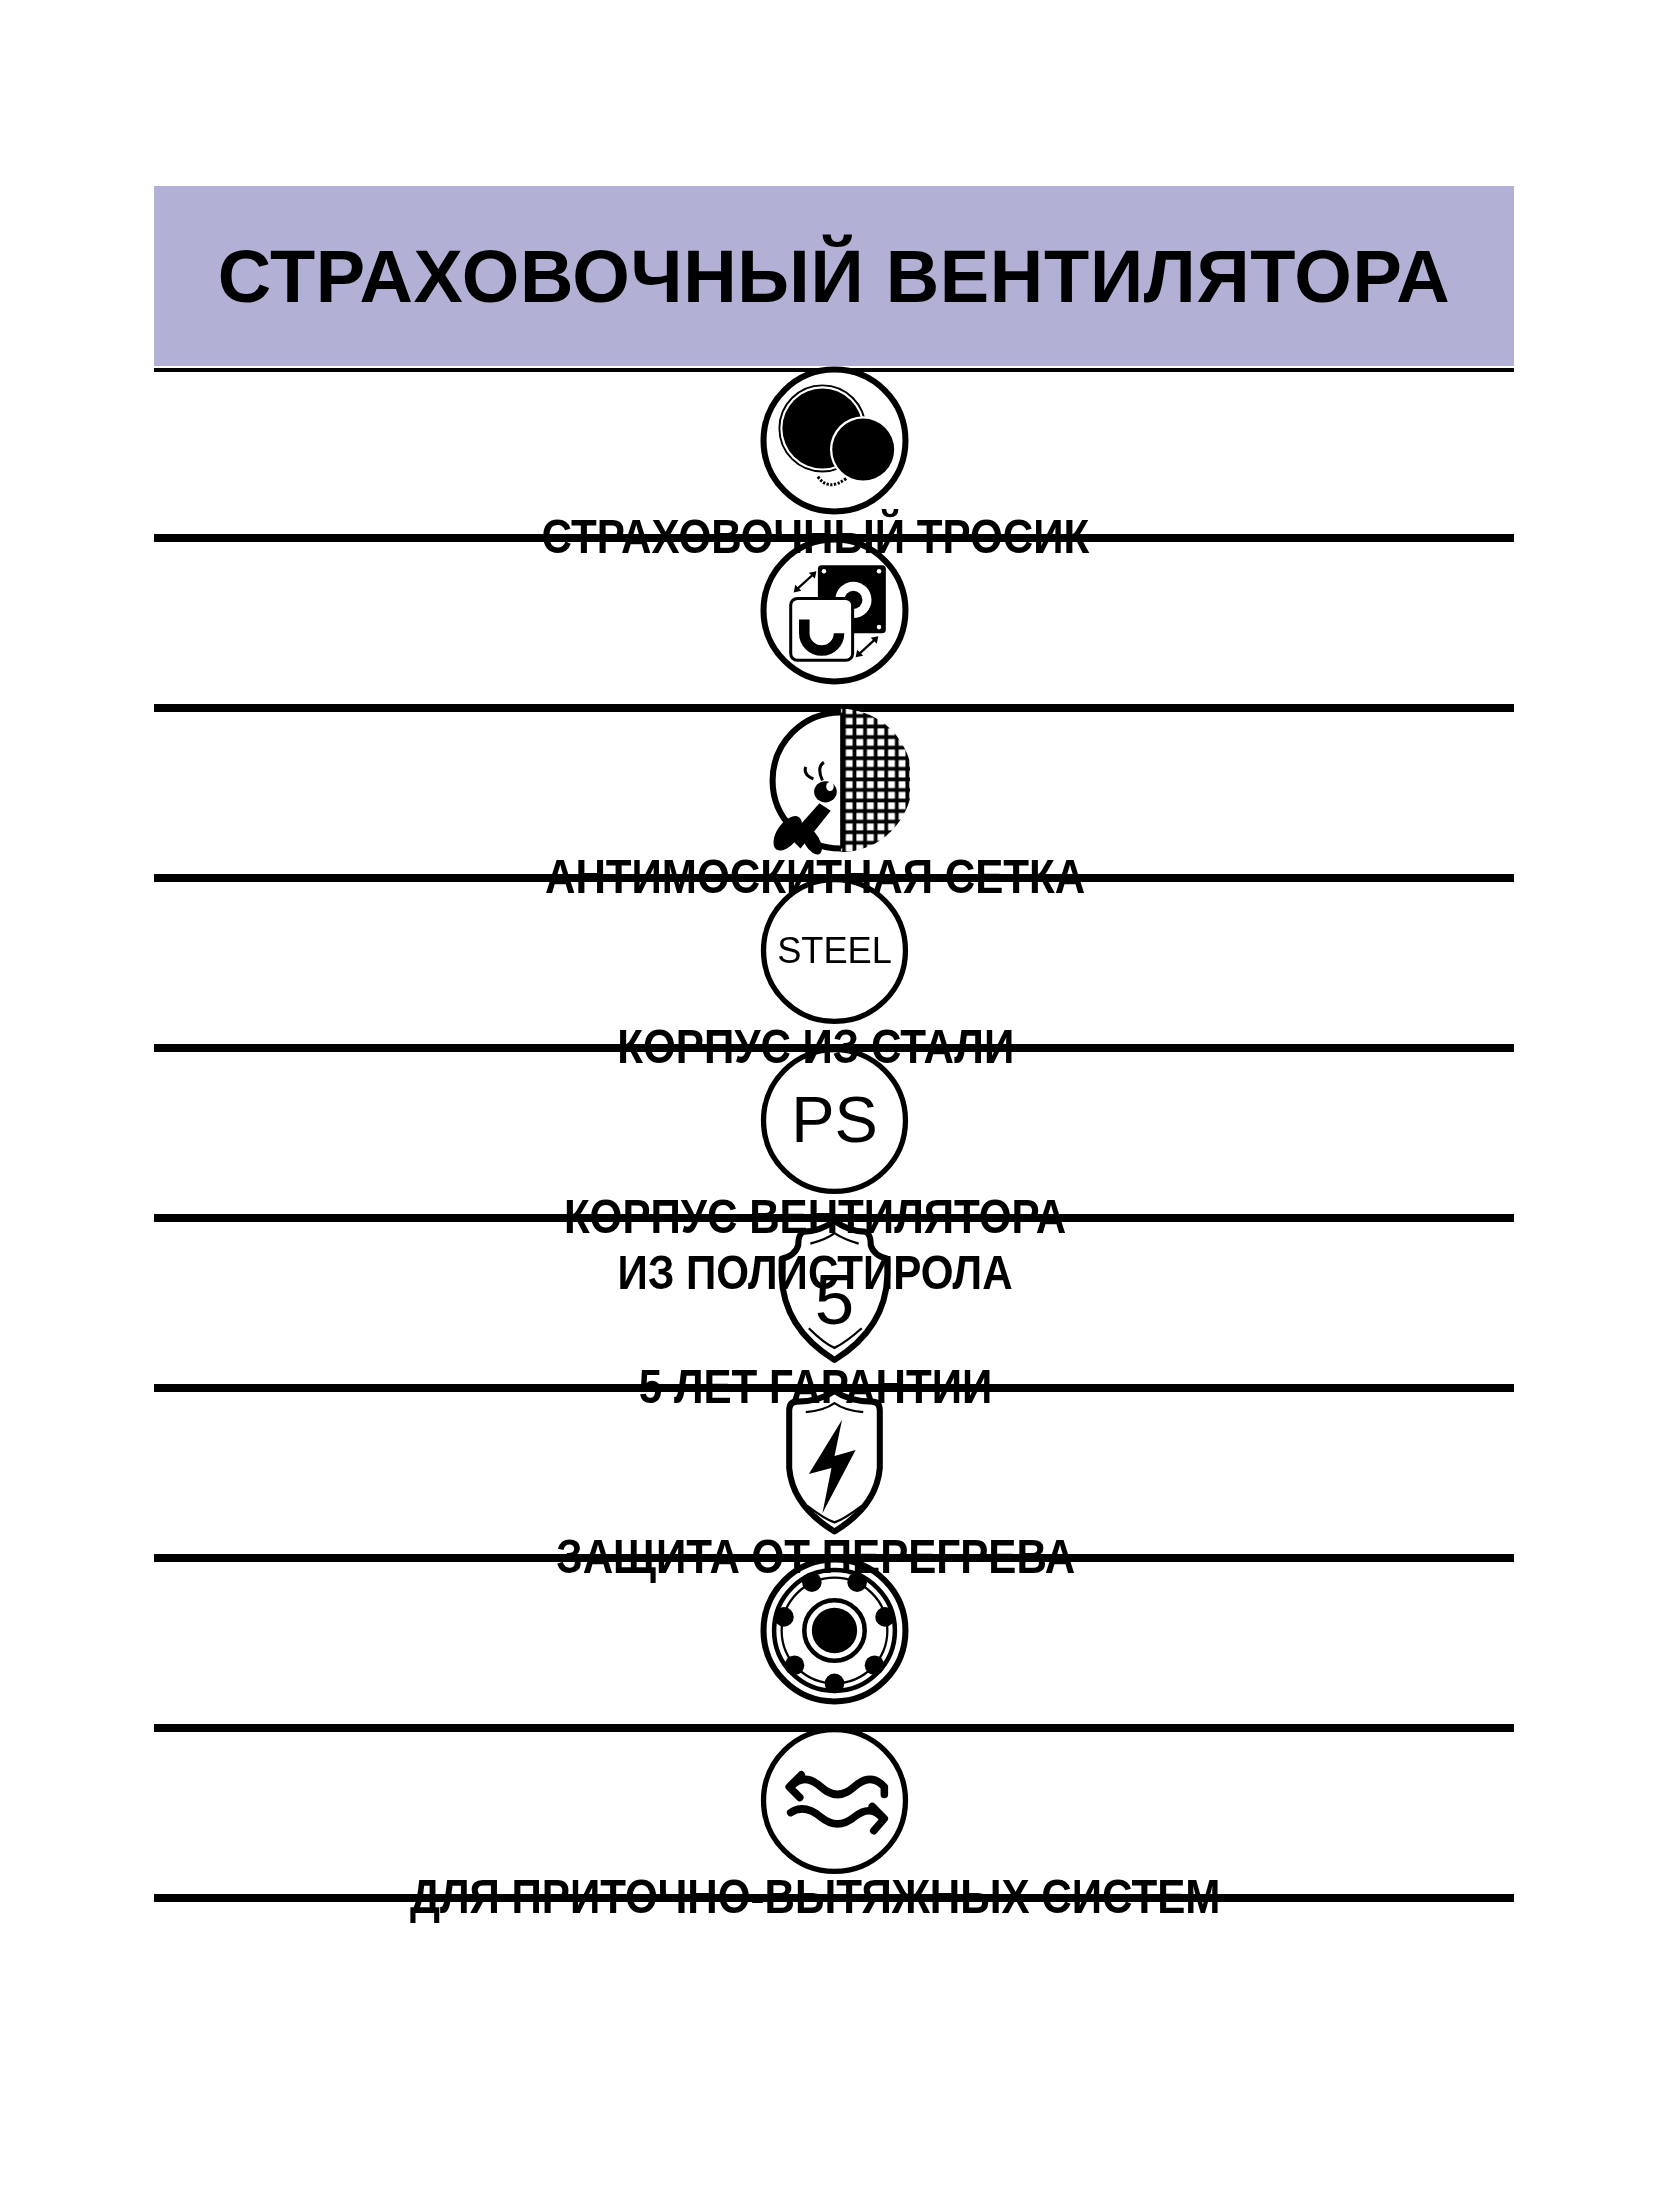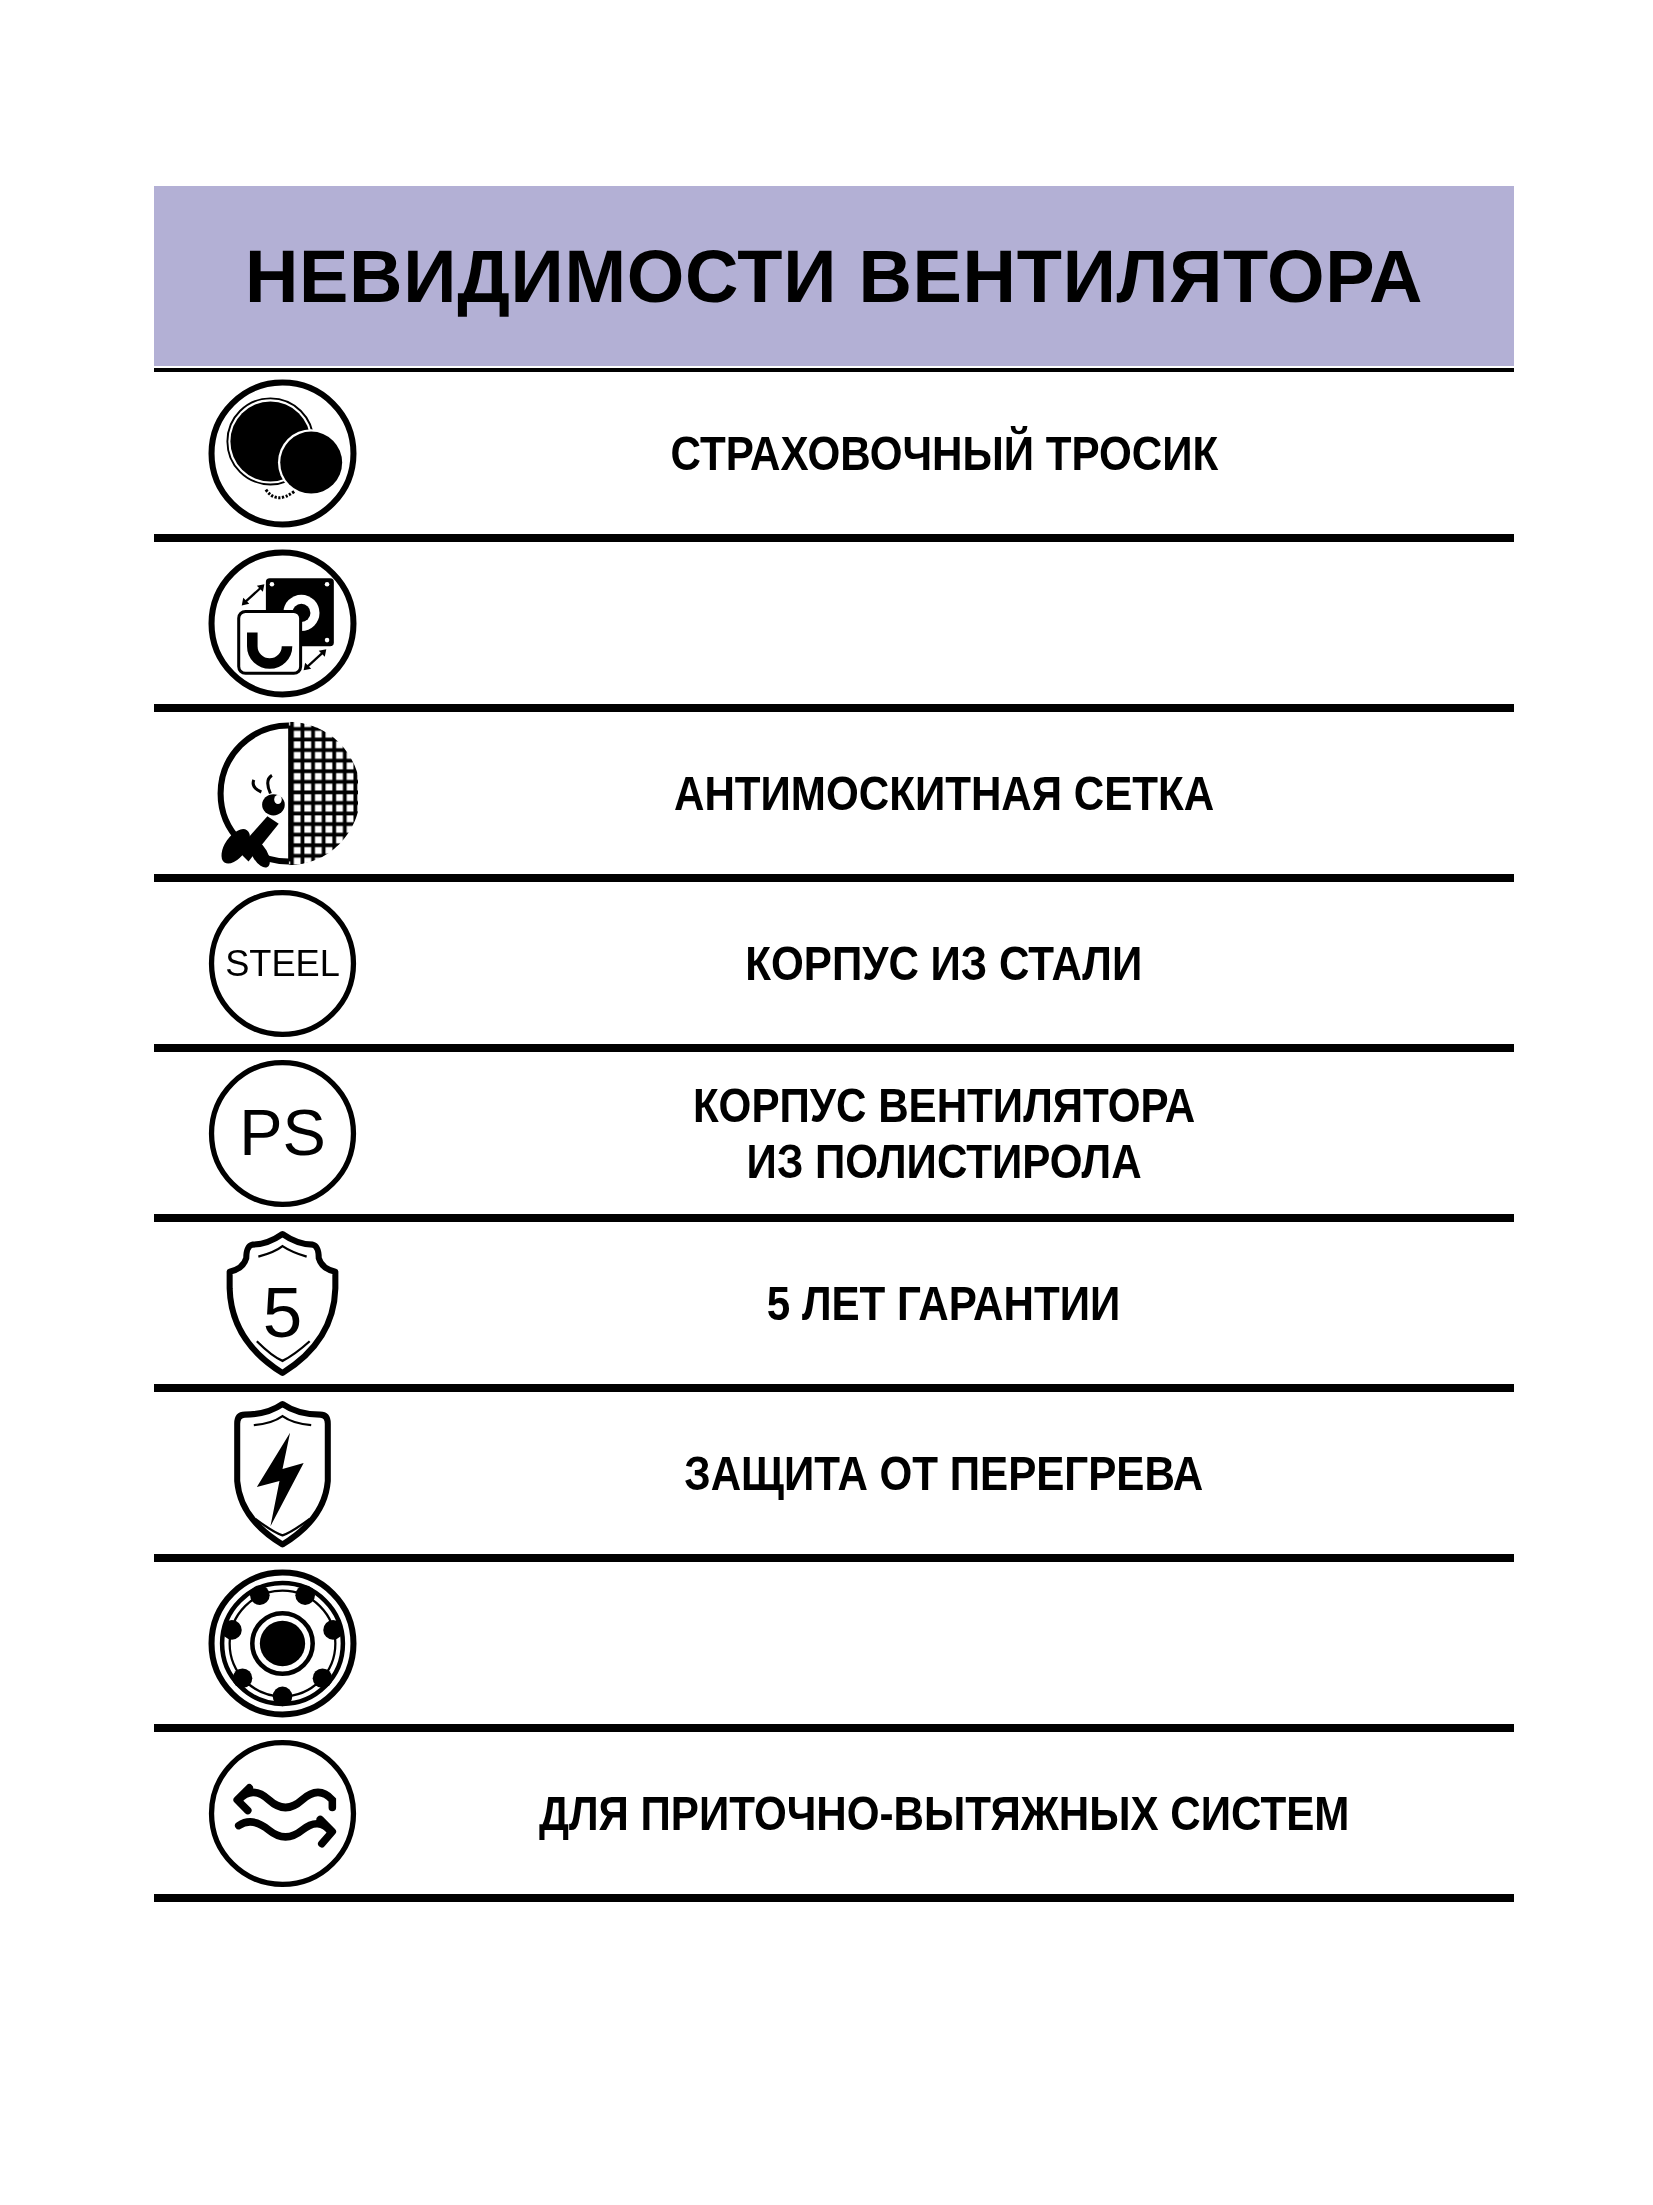--- a/index.html
+++ b/index.html
@@ -4,33 +4,33 @@
 <style>
   html, body { margin:0; padding:0; background:#ffffff; }
   body { width:1654px; height:2205px; position:relative; overflow:hidden;
          font-family:"Liberation Sans", "DejaVu Sans", sans-serif; color:#000; }
   .header { position:absolute; left:154px; top:186px; width:1360px; height:180px;
             background:#b3b0d5; display:flex; align-items:center; justify-content:center; }
   .header-title { font-family:"Liberation Sans", sans-serif; font-weight:bold; font-size:74px;
                   letter-spacing:0.7px; transform:scaleX(1.0); white-space:nowrap; }
   .header-rule { position:absolute; left:154px; top:368px; width:1360px; height:4.4px; background:#000; }
   .rows { position:absolute; left:154px; top:372px; width:1360px; }
-  .row { position:relative; height:162px; border-bottom:8px solid #000; display:flex; align-items:center; }
+  .row { position:relative; height:162px; border-bottom:8px solid #000; display:flex; align-items:center;flex-direction:column; }
   .icon-cell { width:257px; height:136px; display:flex; align-items:center; justify-content:center; }
   .icon-cell svg { width:151px; height:151px; }
   .text-cell { flex:1; text-align:center; padding-right:37px; }
   .label { font-family:"Liberation Sans Narrow","Liberation Sans", sans-serif; font-weight:bold;
            font-size:49px; line-height:56px; display:inline-block; transform:scaleX(0.86);
            transform-origin:center; white-space:pre-line; }
 </style>
 </head>
 <body>
 
 <div class="header">
-  <span class="header-title">НЕВИДИМОСТИ ВЕНТИЛЯТОРА</span>
+  <span class="header-title">СТРАХОВОЧНЫЙ ВЕНТИЛЯТОРА</span>
 </div>
 <div class="header-rule"></div>
 
 <div class="rows">
 
   <div class="row">
     <div class="icon-cell">
       <svg viewBox="0 0 200 200">
         <circle cx="100" cy="100" r="94" fill="none" stroke="#000" stroke-width="8"></circle>
         <circle cx="84" cy="84" r="57" fill="none" stroke="#000" stroke-width="2.5"></circle>

